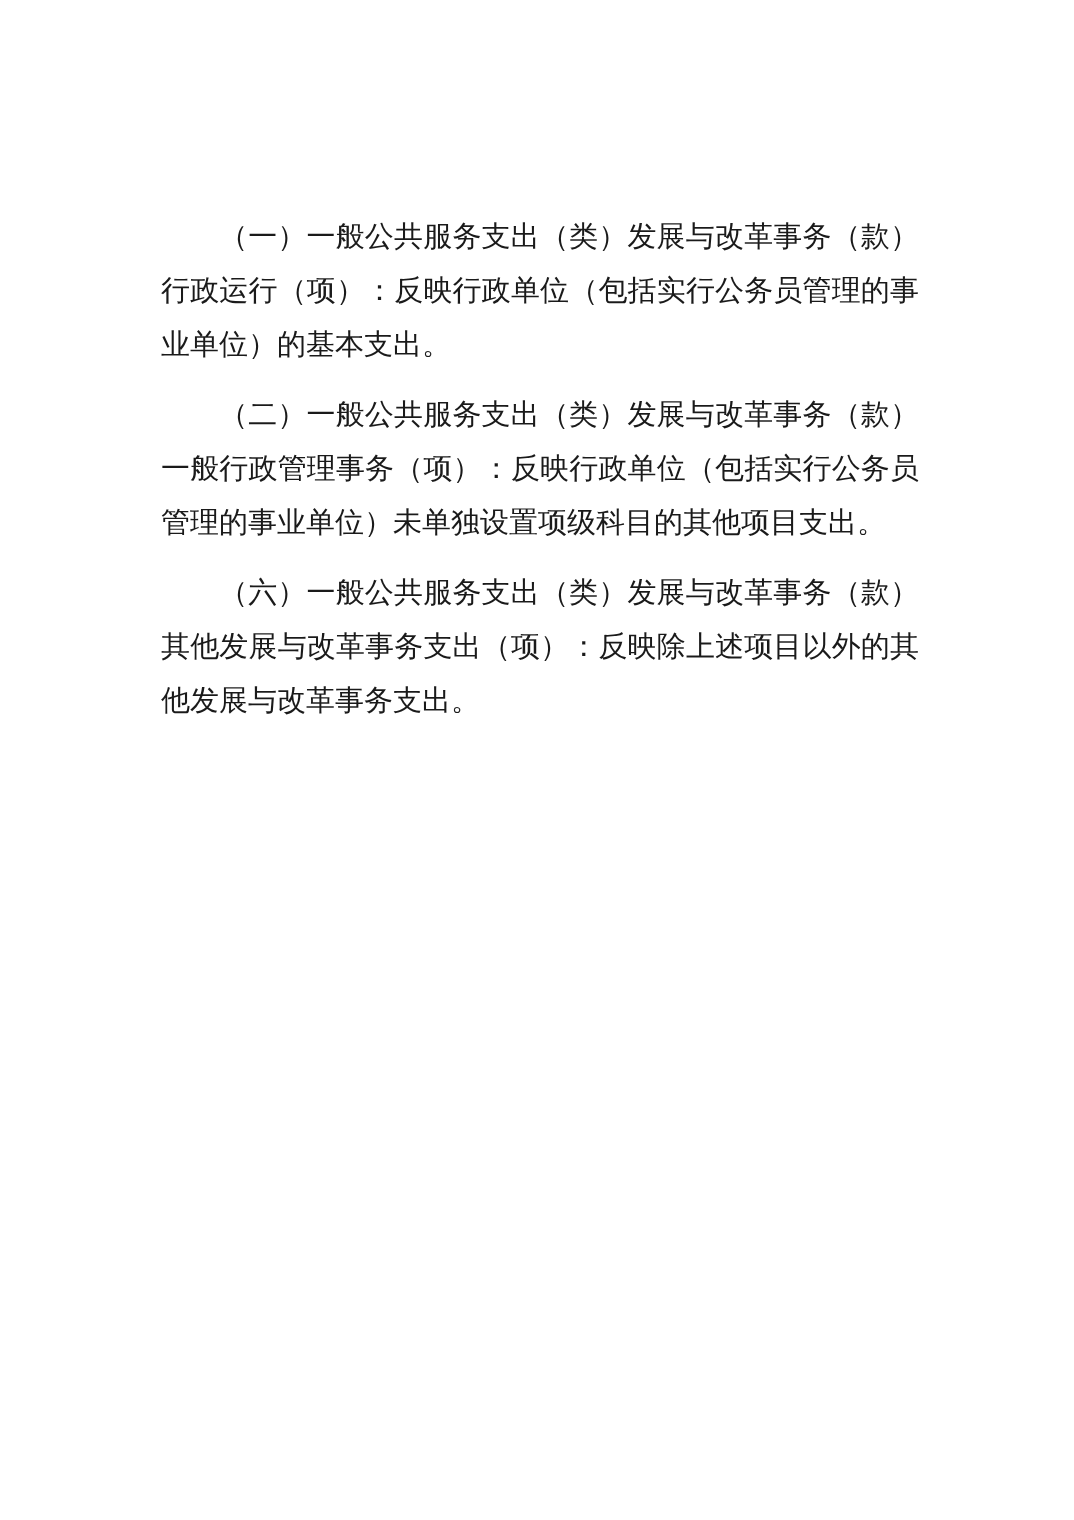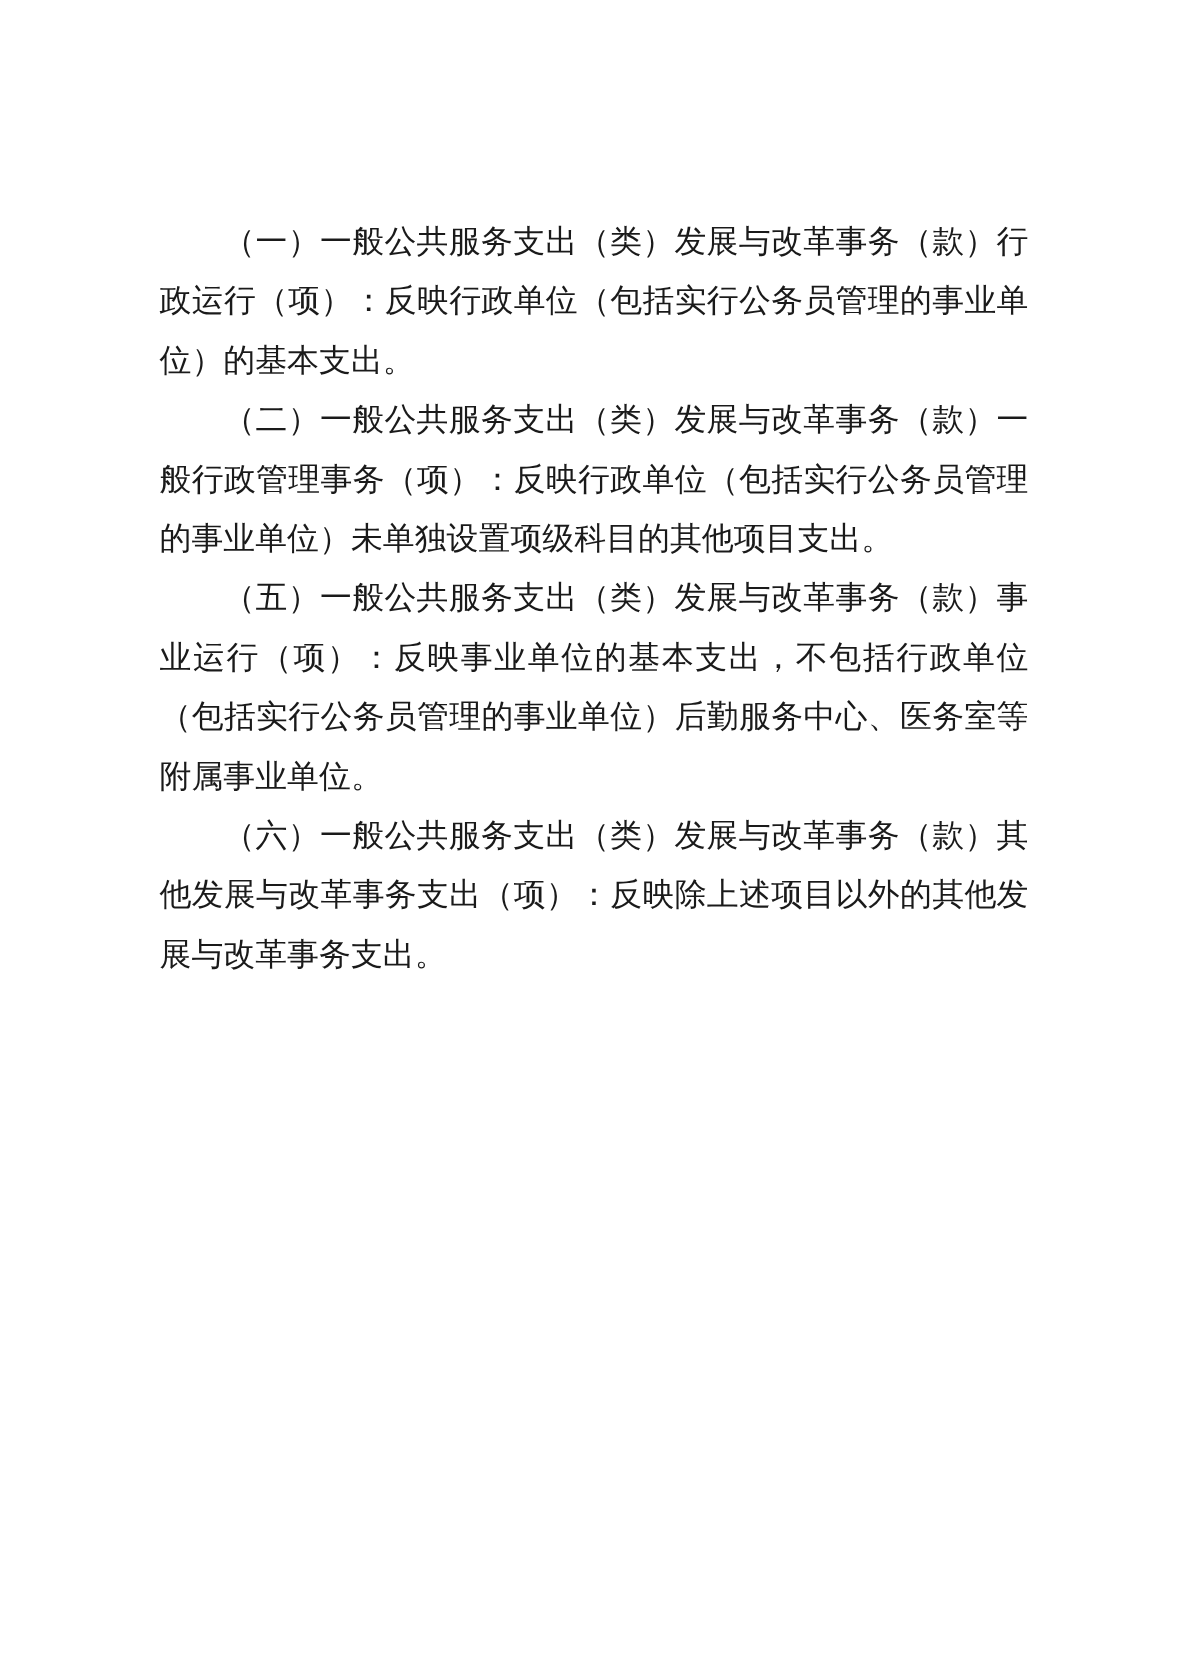--- a/index.html
+++ b/index.html
@@ -29,28 +29,27 @@
     margin: 0;
     padding: 0;
     font-size: 30px;
     line-height: 54px;
     font-weight: bold;
     text-indent: 2em;
     text-align: left;
     letter-spacing: 1px;
   }
   .para {
-    margin: 0;
+    margin: 16px;
     padding: 0;
     text-indent: 2em;
   }
 </style>
 </head>
 <body>
 
 <div class="page">
   <div class="content">
     <p class="para">（一）一般公共服务支出（类）发展与改革事务（款）行政运行（项）：反映行政单位（包括实行公务员管理的事业单位）的基本支出。</p>
     <p class="para">（二）一般公共服务支出（类）发展与改革事务（款）一般行政管理事务（项）：反映行政单位（包括实行公务员管理的事业单位）未单独设置项级科目的其他项目支出。</p>
-    <p class="para">（五）一般公共服务支出（类）发展与改革事务（款）事业运行（项）：反映事业单位的基本支出，不包括行政单位（包括实行公务员管理的事业单位）后勤服务中心、医务室等附属事业单位。</p>
     <p class="para">（六）一般公共服务支出（类）发展与改革事务（款）其他发展与改革事务支出（项）：反映除上述项目以外的其他发展与改革事务支出。</p>
   </div>
 </div>
 
 </body></html>

